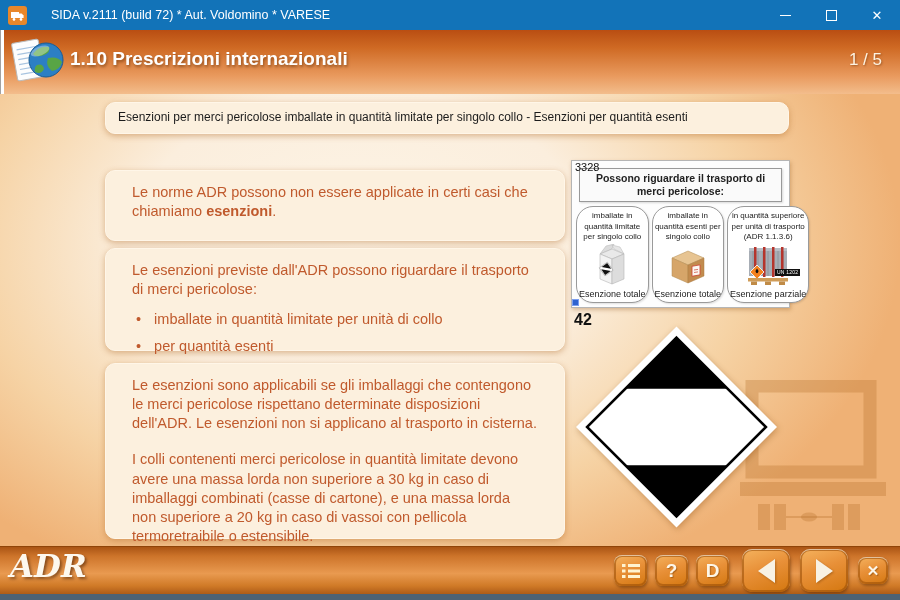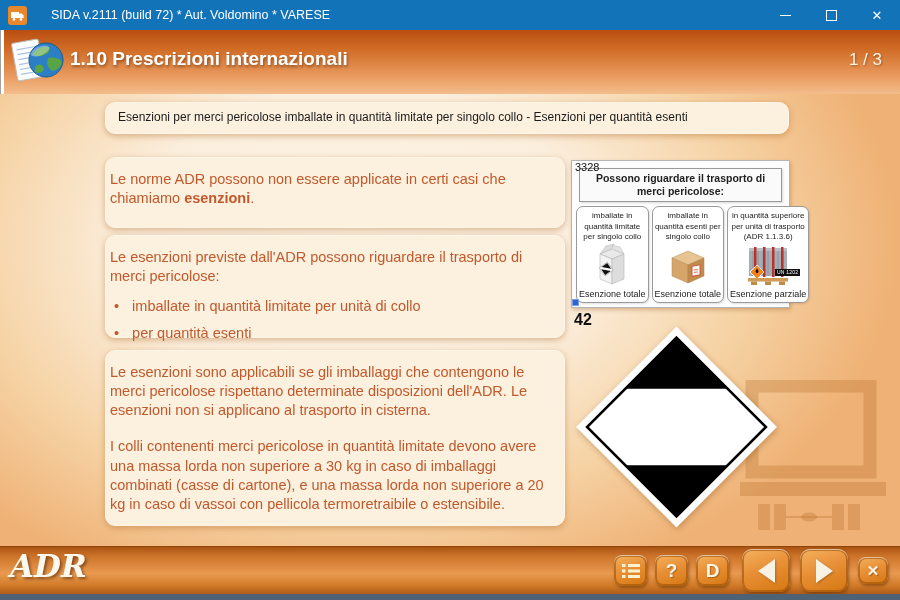--- a/index.html
+++ b/index.html
@@ -30,41 +30,41 @@
   
   .main{position:absolute;top:94px;left:0;width:900px;height:452px;
     background:radial-gradient(ellipse 540px 370px at 40% 33%,
       #fdf4e6 0%, #fbeedd 42%, #f6d3a5 72%, #efb175 100%);}
   .truck-watermark{position:absolute;left:738px;top:286px;width:152px;height:160px;}
 
   .cream-box{position:absolute;background:#fcf0de;border:1px solid #fff6e8;border-radius:10px;
     box-shadow:0 2px 6px rgba(176,104,38,.45);box-sizing:border-box;}
   .heading-box{left:105px;top:8px;width:684px;padding:7px 12px;font-size:12px;
     color:#1c1c1c;line-height:1.3;}
-  .tbox{left:105px;width:460px;padding:12px 4px;font-size:14.5px;color:#c05a2d;line-height:1.32;}
+  .tbox{left:105px;width:460px;padding:12px 26px;font-size:14.5px;color:#c05a2d;line-height:1.32;margin-top:13px;}
   .box1{top:63px;height:71px;}
   .box2{top:141px;height:103px;}
   .box3{top:256px;height:176px;}
   .tbox p{margin:0 0 17px 0;}
   .tbox p:last-child{margin-bottom:0;}
   .box2 p{margin:0 0 11px 0;}
   .bullet-list{list-style:none;margin:0;padding:0;}
   .bullet-list li{display:flex;align-items:flex-start;margin:0 0 8px 4px;}
   .bullet-dot{margin-right:13px;}
 
   
   .figure{position:absolute;left:571px;top:66px;width:219px;box-sizing:border-box;
     background:#fdfdfd;border:1px solid #b5b5b5;padding:4px;
     box-shadow:1px 2px 4px rgba(150,90,30,.35);}
   .fig-num{position:absolute;left:3px;top:0;font-size:11px;color:#111;}
   .fig-title{margin:3px 3px 4px;border:1px solid #999;background:#fafafa;font-size:10.5px;
     font-weight:bold;color:#222;text-align:center;padding:3px 8px;line-height:1.25;
     box-shadow:1px 1px 2px rgba(0,0,0,.15);}
   .fig-row{display:flex;gap:3px;}
-  .fig-item{flex:1;border:1px solid #9a9a9a;border-radius:7px;background:#fff;
+  .fig-item{flex:1;border:1px solid #9a9a9a;border-radius:17px;background:#fff;
     padding:4px 2px 3px;display:flex;flex-direction:column;align-items:center;
     box-shadow:1px 1px 2px rgba(0,0,0,.12);}
   .fig-label{font-size:8px;color:#222;text-align:center;line-height:1.3;min-height:32px;}
   .fig-img{height:46px;display:flex;align-items:center;justify-content:center;position:relative;width:100%;}
   .fig-cap{font-size:9px;color:#222;white-space:nowrap;}
   .un-chip{position:absolute;right:6px;bottom:13px;background:#111;color:#fff;
     font-size:5px;line-height:7px;padding:0 2px;letter-spacing:.2px;}
   .blue-chip{position:absolute;left:572px;top:205px;width:7px;height:7px;background:#2f63cf;
     box-shadow:inset 0 0 0 1px #7b9ef0;}
 
@@ -141,21 +141,21 @@
         </g>
         <circle cx="36" cy="27" r="17" fill="#2c7fc4"></circle>
         <path d="M23 21 Q29 12 39 14 Q41 19 34 22 Q26 25 23 21 Z" fill="#58a545"></path>
         <path d="M38 25 Q48 23 52 29 Q50 37 42 38 Q35 33 38 25 Z" fill="#58a545"></path>
         <path d="M27 32 Q33 30 34 36 Q31 42 25 39 Q24 34 27 32 Z" fill="#58a545"></path>
         <ellipse cx="30" cy="18" rx="10" ry="4.5" fill="rgba(255,255,255,.35)" transform="rotate(-22 30 18)"></ellipse>
         <circle cx="36" cy="27" r="17" fill="none" stroke="#1b5c93"></circle>
       </svg>
     </span>
     <h1 class="header-title">1.10 Prescrizioni internazionali</h1>
-    <span class="page-ind">1 / 3</span>
+    <span class="page-ind">1 / 5</span>
   </div>
 
   <div class="main">
 
     <svg class="truck-watermark" viewBox="0 0 152 160">
       <rect x="14" y="6" width="118" height="86" fill="none" stroke="rgba(186,115,45,.33)" stroke-width="13"></rect>
       <rect x="2" y="102" width="146" height="14" fill="rgba(186,115,45,.33)"></rect>
       <rect x="20" y="124" width="12" height="26" fill="rgba(186,115,45,.33)"></rect>
       <rect x="36" y="124" width="12" height="26" fill="rgba(186,115,45,.33)"></rect>
       <rect x="94" y="124" width="12" height="26" fill="rgba(186,115,45,.33)"></rect>

